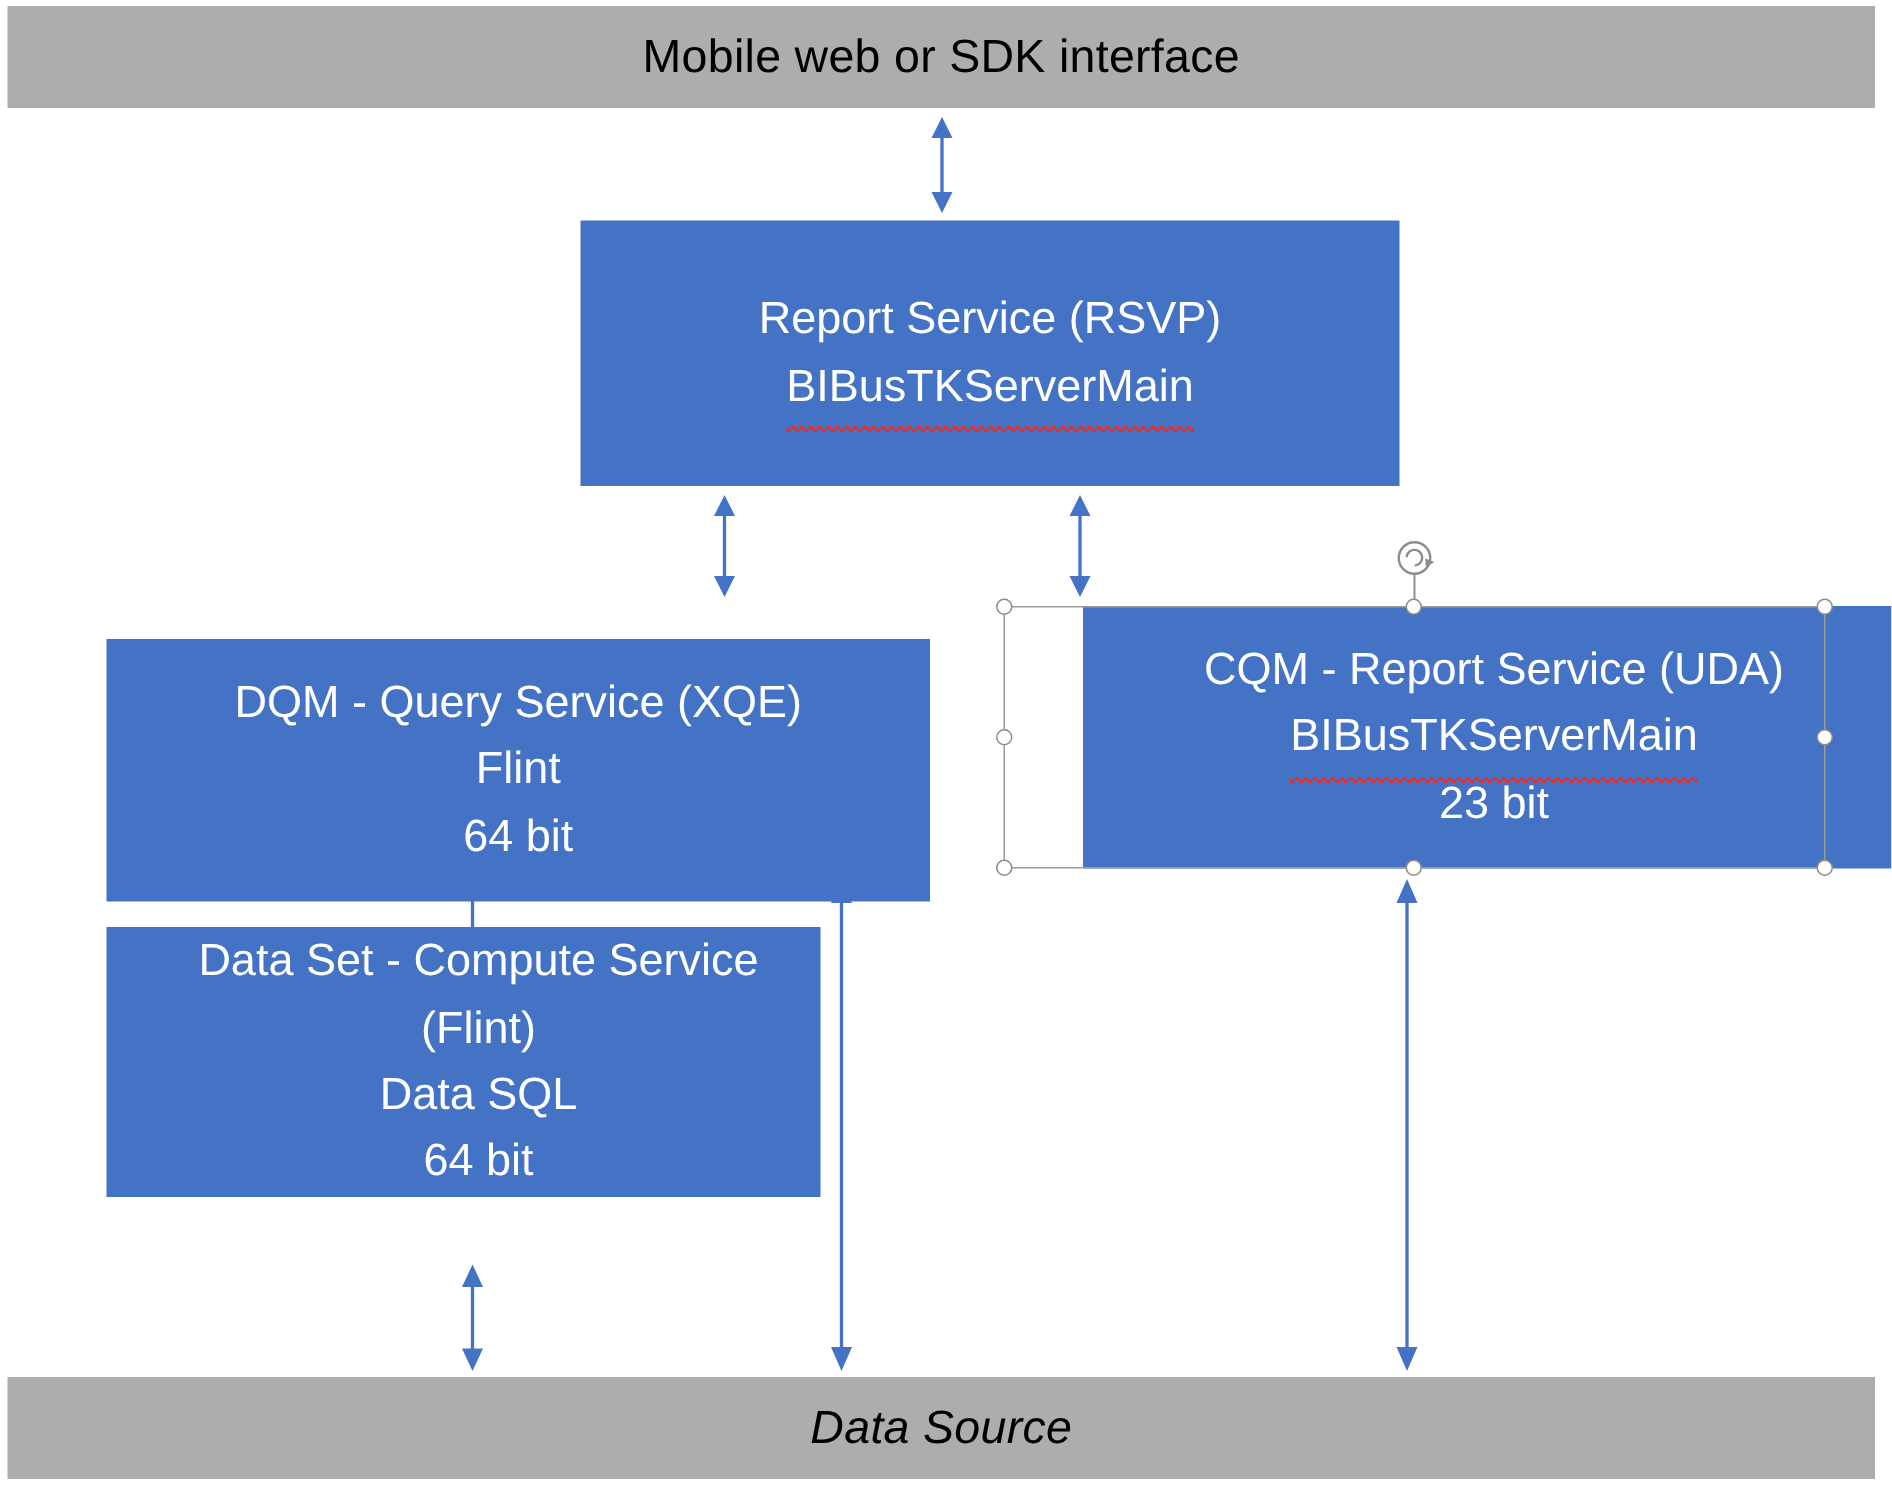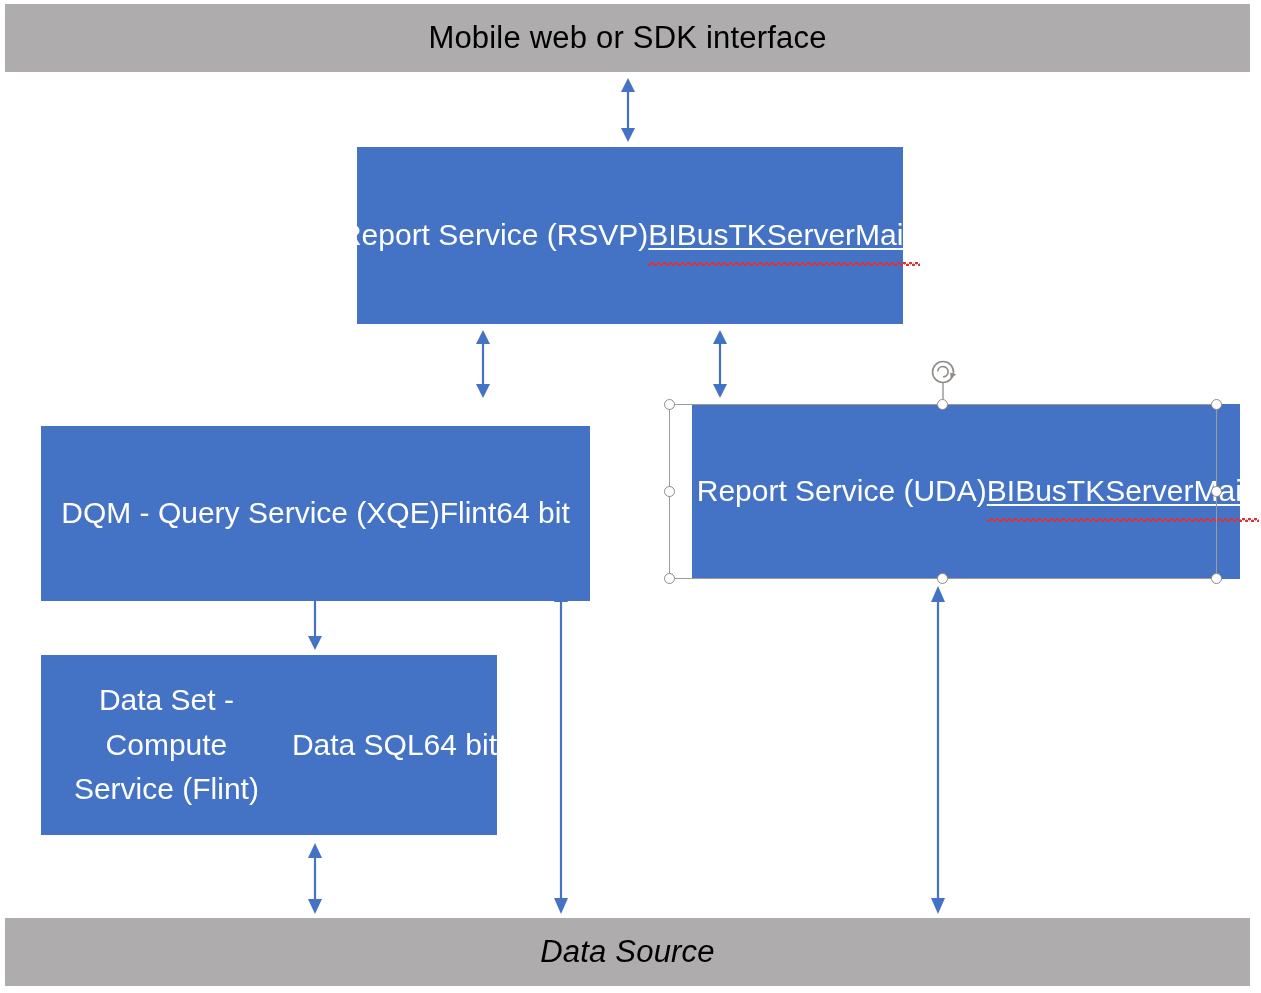--- a/index.html
+++ b/index.html
@@ -32,55 +32,55 @@
   }
   #banner-top    { left: 5px;  top: 4px;   width: 1245px; height: 68px; }
   #banner-bottom { left: 5px;  top: 918px; width: 1245px; height: 68px; font-style: italic; }
 
   
   .box {
     position: absolute;
     background: #4472C4;
     color: #ffffff;
     display: flex;
-    flex-direction: row;
+    flex-direction: column;
     align-items: center;
     justify-content: center;
     text-align: center;
     font-size: 30px;
     line-height: 1.48;
+    margin-left: 30px;
   }
   .box .ln { display: block; white-space: nowrap; }
   .box .ln.wrap { white-space: normal; }
 
   
   .spell {
     position: relative;
     display: inline-block;
-    text-decoration: underline;
     text-underline-offset: 3px;
     text-decoration-thickness: 2px;
   }
   .spell::after {
     content: "";
     position: absolute;
     left: 0; right: 0;
     bottom: -8px;
     height: 4px;
     background-image:
       radial-gradient(circle at 1.5px 3px, #E03030 1.4px, transparent 1.6px),
       radial-gradient(circle at 4.5px 1px, #E03030 1.4px, transparent 1.6px);
     background-size: 6px 4px;
     background-repeat: repeat-x;
   }
 
   #box-rsvp    { left: 357px; top: 147px; width: 546px; height: 177px; }
   #box-dqm     { left: 41px;  top: 426px; width: 549px; height: 175px; }
   #box-cqm     { left: 692px; top: 404px; width: 548px; height: 175px; }
-  #box-dataset { left: 41px;  top: 655px; width: 456px; height: 180px; }
+  #box-dataset { left: 41px;  top: 618px; width: 456px; height: 180px; padding-left: 20px; }
 
   
   .arrow { position: absolute; }
   .arrow svg { display: block; overflow: visible; }
 
   
   #selection {
     position: absolute;
     left: 669px; top: 404px;
     width: 548px; height: 175px;

